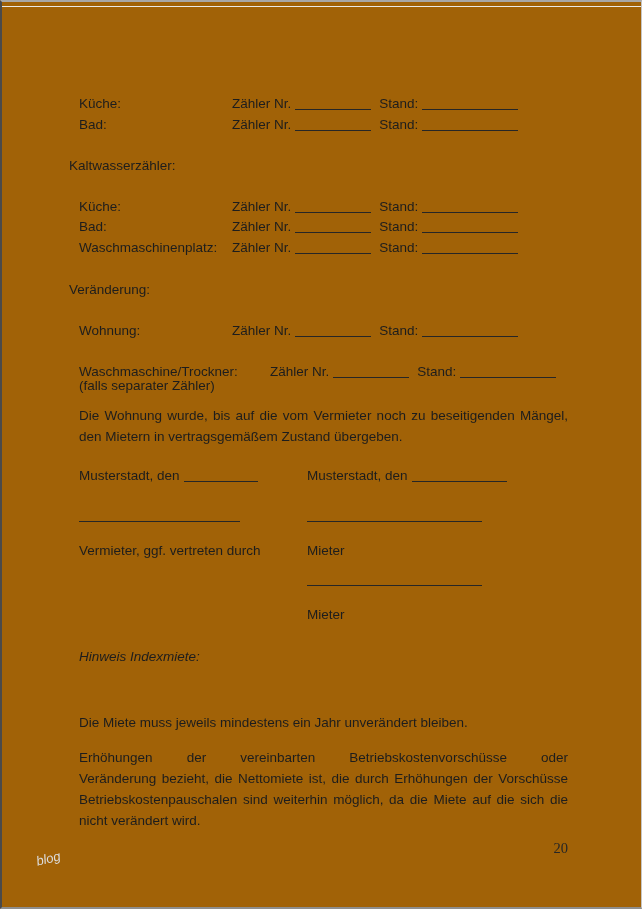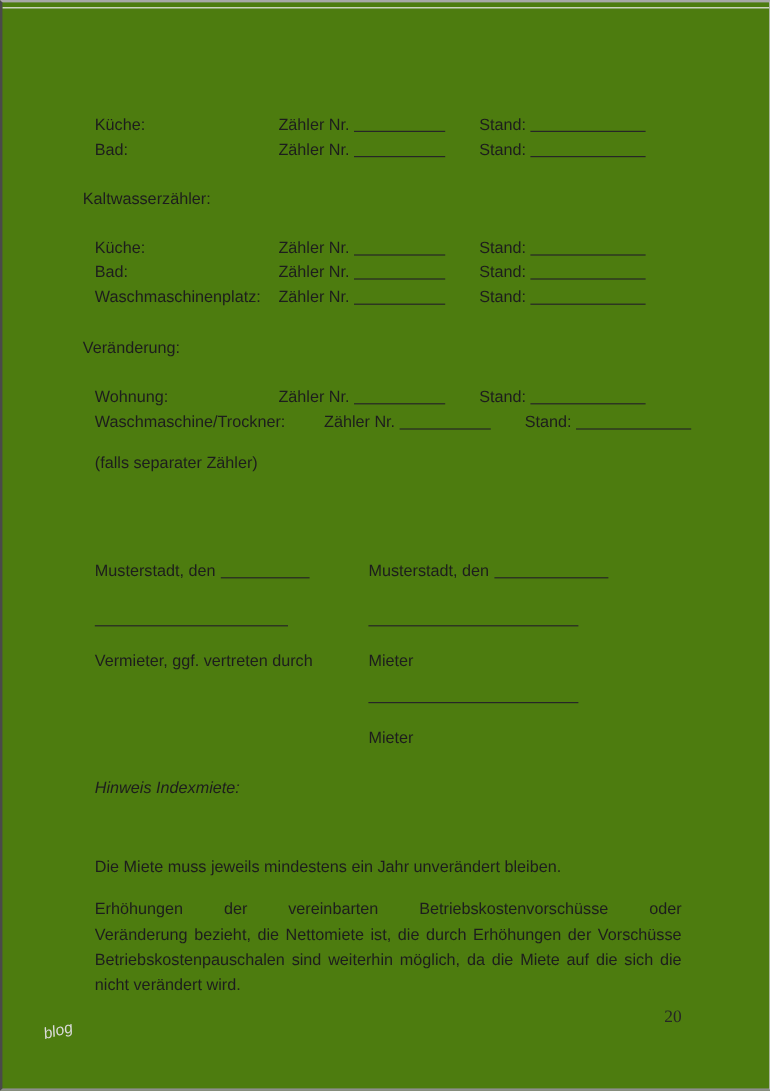--- a/index.html
+++ b/index.html
@@ -4,47 +4,47 @@
 <style>
   html,body { margin:0; padding:0; }
   body {
     width:642px; height:909px; position:relative;
     background:#fcfcfc;
     font-family:"Liberation Sans", sans-serif;
   }
   .page {
     position:absolute; top:0; left:0; width:642px; height:909px;
     box-sizing:border-box;
-    background:#4d7c0f;
+    background:#a16207;
     border-top:2px solid #a8a8a8;
     border-left:2px solid #4a4a4a;
     border-right:1px solid #c6c6c6;
     border-bottom:2px solid #8e8e8e;
     color:#1d1d1d; font-size:13.5px;
     overflow:hidden;
   }
   .edge-line { position:absolute; top:4px; left:0; right:0; height:1px; background:#e9e9e8; }
 
   .mrow, .srow {
     position:absolute; left:77px;
     display:flex; align-items:baseline;
     line-height:14px; white-space:nowrap;
   }
   .mlabel { display:inline-block; width:153px; }
-  .mlabel.wide { width:191px; }
+  .mlabel.wide { width:191px;margin-top:20px; }
   .uline {
     display:inline-block; height:0;
     border-bottom:1px solid #262626;
     position:relative; top:2px;
   }
   .ul-z { width:76px; margin-left:4px; }
   .ul-s { width:96px; margin-left:4px; }
   .ul-d1 { width:74px; margin-left:4px; }
   .ul-d2 { width:95px; margin-left:4px; }
-  .stand { margin-left:28px; }
+  .stand { margin-left:8px; }
 
   .heading {
     position:absolute; left:67px; line-height:14px;
     text-underline-offset:2px;
   }
   .italic-head {
     position:absolute; left:77px; line-height:14px;
     font-style:italic;
   }
   .stext { position:absolute; line-height:14px; white-space:nowrap;margin-top:13px; }
@@ -124,20 +124,24 @@
   </div>
   <div class="mrow" style="top:343px">
     <span class="mlabel wide">Waschmaschine/Trockner:</span>
     <span>Zähler Nr.</span>
     <span class="uline ul-z"></span>
     <span class="stand">Stand:</span>
     <span class="uline ul-s"></span>
   </div>
   <div class="stext" style="top:364px; left:77px">(falls separater Zähler)</div>
 
+  <div class="para para-2" style="top:404px">
+    <div class="jline">Die Wohnung wurde, bis auf die vom Vermieter noch zu beseitigenden Mängel,</div>
+    <div class="lline">den Mietern in vertragsgemäßem Zustand übergeben.</div>
+  </div>
 
   <div class="srow" style="top:467px; left:77px">
     <span>Musterstadt, den</span>
     <span class="uline ul-d1"></span>
   </div>
   <div class="srow" style="top:467px; left:305px">
     <span>Musterstadt, den</span>
     <span class="uline ul-d2"></span>
   </div>
 

